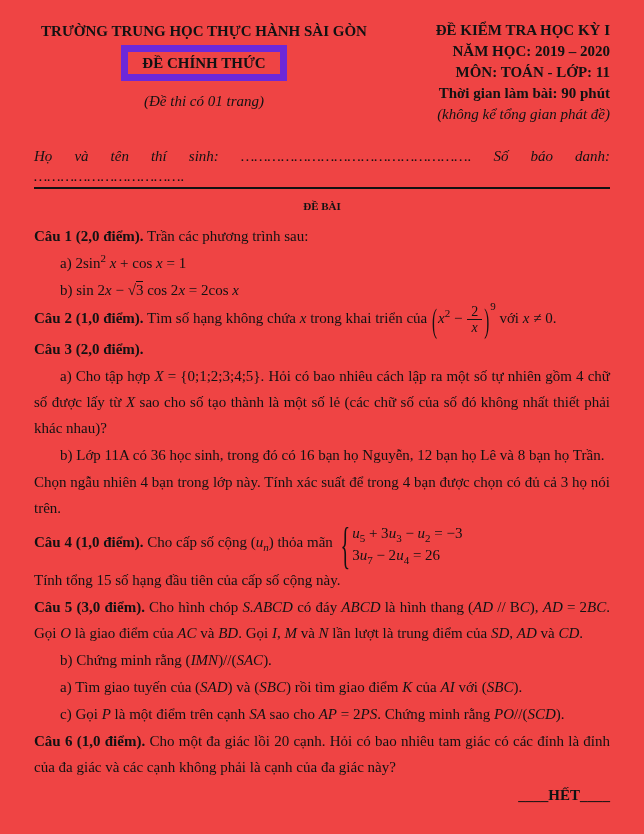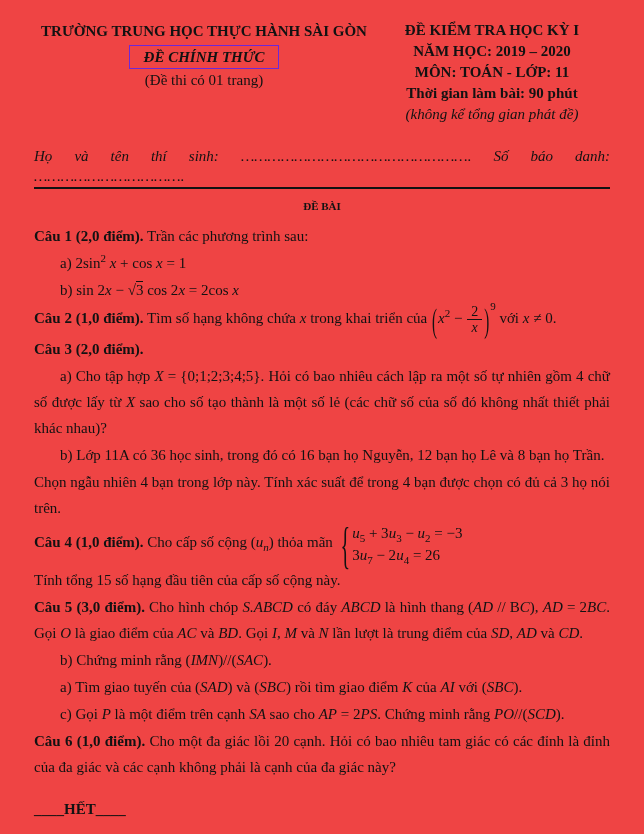--- a/index.html
+++ b/index.html
@@ -7,24 +7,24 @@
     width:644px;height:834px;box-sizing:border-box;
     padding:20px 34px 10px 34px;
     background:#ef4444;color:#121212;
     font-family:"Liberation Serif","DejaVu Serif",serif;
     font-size:15px;line-height:26px;
     overflow:hidden;position:relative;
   }
   
   .hdr{display:flex;justify-content:space-between;align-items:flex-start;}
   .hdr-left{width:340px;text-align:center;}
-  .hdr-right{width:236px;text-align:center;}
+  .hdr-right{width:236px;text-align:right;}
   .school{font-weight:bold;line-height:22px;}
-  .official-box{display:inline-block;border:1px solid #6d28d9;padding:0 14px;font-weight:bold;margin-top:3px;line-height:22px;font-style:italic;}
-  .sheet-note{line-height:20px;}
+  .official-box{display:inline-block;border:7px solid #6d28d9;padding:0 14px;font-weight:bold;margin-top:3px;line-height:22px;}
+  .sheet-note{font-style:italic;margin-top:10px;line-height:20px;}
   .hdr-right .b{font-weight:bold;line-height:21px;}
   .hdr-right .i{font-style:italic;line-height:21px;}
   
   .cand{margin-top:20px;font-style:italic;text-align:justify;text-align-last:justify;line-height:22px;}
   .cand2{font-style:italic;line-height:18px;}
   .rule{border:none;border-top:2px solid #121212;margin:2px 0 4px 0;}
   
   .title{text-align:center;font-weight:bold;font-size:11px;margin:2px 0 4px 0;}
   .para{margin:1px 0;text-align:justify;}
   .item{margin:1px 0;text-indent:26px;text-align:justify;}
@@ -37,21 +37,21 @@
   .frac{display:inline-block;vertical-align:middle;text-align:center;line-height:15px;font-size:14px;padding:0 1px;}
   .frac .num{display:block;border-bottom:1px solid #121212;padding:0 4px;}
   .frac .den{display:block;}
   
   .bigp{display:inline-block;transform:scaleY(2.3);transform-origin:center;font-weight:400;vertical-align:middle;margin:0 1px;}
   .pow{position:relative;top:-13px;font-size:11px;}
   .sysrow{margin:1px 0;}
   .brace{display:inline-block;transform:scaleY(2.5);transform-origin:center;font-size:20px;vertical-align:middle;margin:0 2px 0 4px;}
   .system{display:inline-block;vertical-align:middle;text-align:left;line-height:22px;}
   
-  .footer{text-align:left;font-weight:bold;margin-top:16px;}
+  .footer{text-align:right;font-weight:bold;margin-top:2px;}
 </style>
 </head>
 <body>
 
 <div class="page">
 
   <div class="hdr">
     <div class="hdr-left">
       <div class="school">TRƯỜNG TRUNG HỌC THỰC HÀNH SÀI GÒN</div>
       <div>

